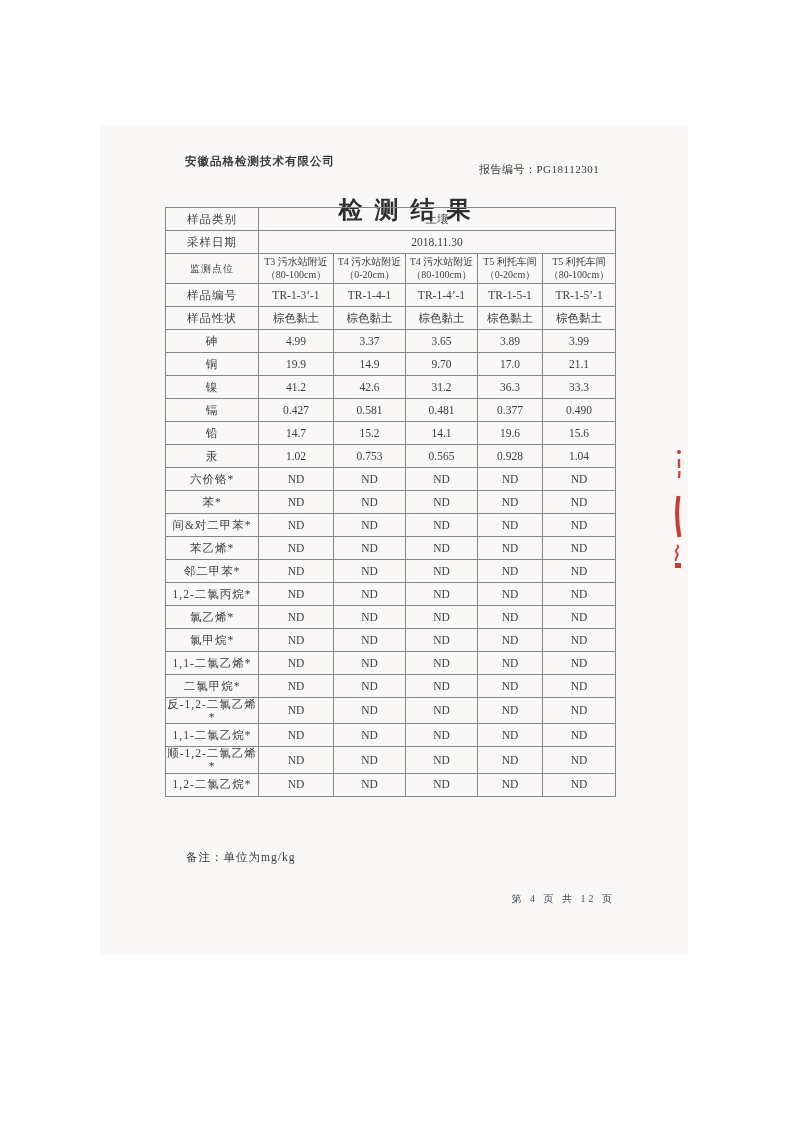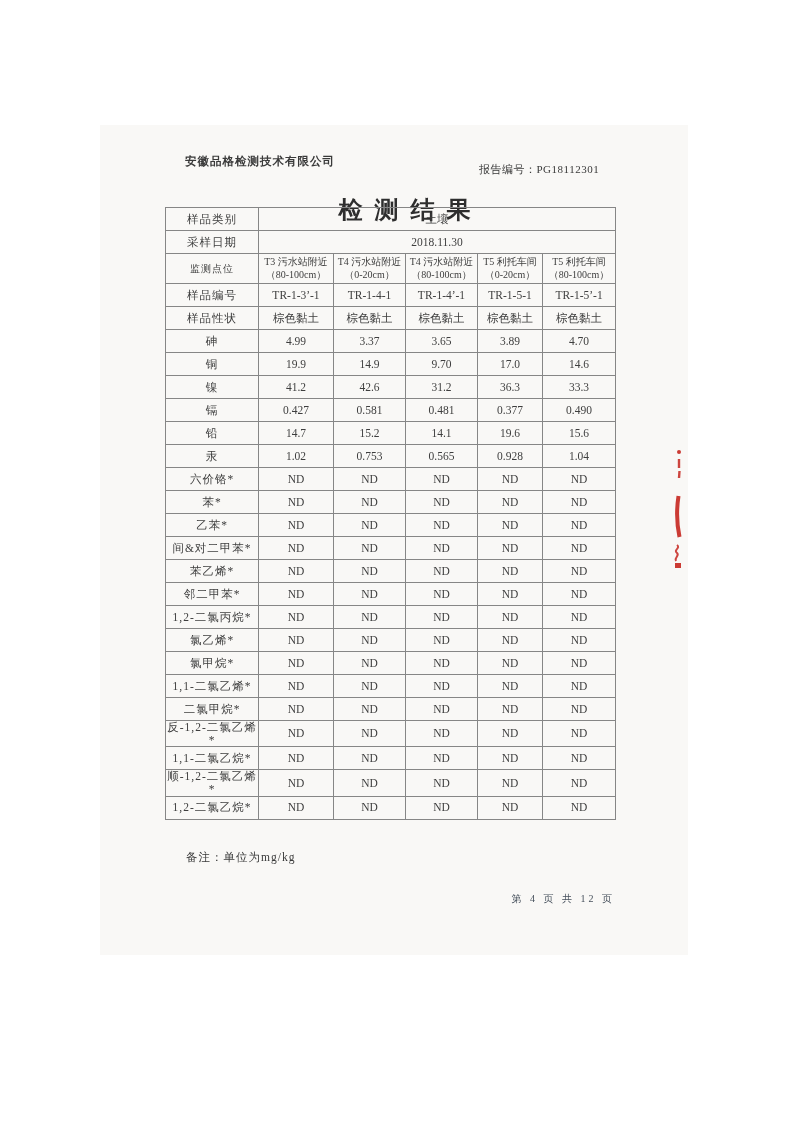--- a/index.html
+++ b/index.html
@@ -116,29 +116,29 @@
         <td>棕色黏土</td>
         <td>棕色黏土</td>
         <td>棕色黏土</td>
       </tr>
       <tr>
         <td class="lbl">砷</td>
         <td>4.99</td>
         <td>3.37</td>
         <td>3.65</td>
         <td>3.89</td>
-        <td>4.70</td>
+        <td>3.99</td>
       </tr>
       <tr>
         <td class="lbl">铜</td>
         <td>19.9</td>
         <td>14.9</td>
         <td>9.70</td>
         <td>17.0</td>
-        <td>14.6</td>
+        <td>21.1</td>
       </tr>
       <tr>
         <td class="lbl">镍</td>
         <td>41.2</td>
         <td>42.6</td>
         <td>31.2</td>
         <td>36.3</td>
         <td>33.3</td>
       </tr>
       <tr>
@@ -168,28 +168,20 @@
       <tr>
         <td class="lbl">六价铬*</td>
         <td>ND</td>
         <td>ND</td>
         <td>ND</td>
         <td>ND</td>
         <td>ND</td>
       </tr>
       <tr>
         <td class="lbl">苯*</td>
-        <td>ND</td>
-        <td>ND</td>
-        <td>ND</td>
-        <td>ND</td>
-        <td>ND</td>
-      </tr>
-      <tr>
-        <td class="lbl">乙苯*</td>
         <td>ND</td>
         <td>ND</td>
         <td>ND</td>
         <td>ND</td>
         <td>ND</td>
       </tr>
       <tr>
         <td class="lbl">间&amp;对二甲苯*</td>
         <td>ND</td>
         <td>ND</td>

